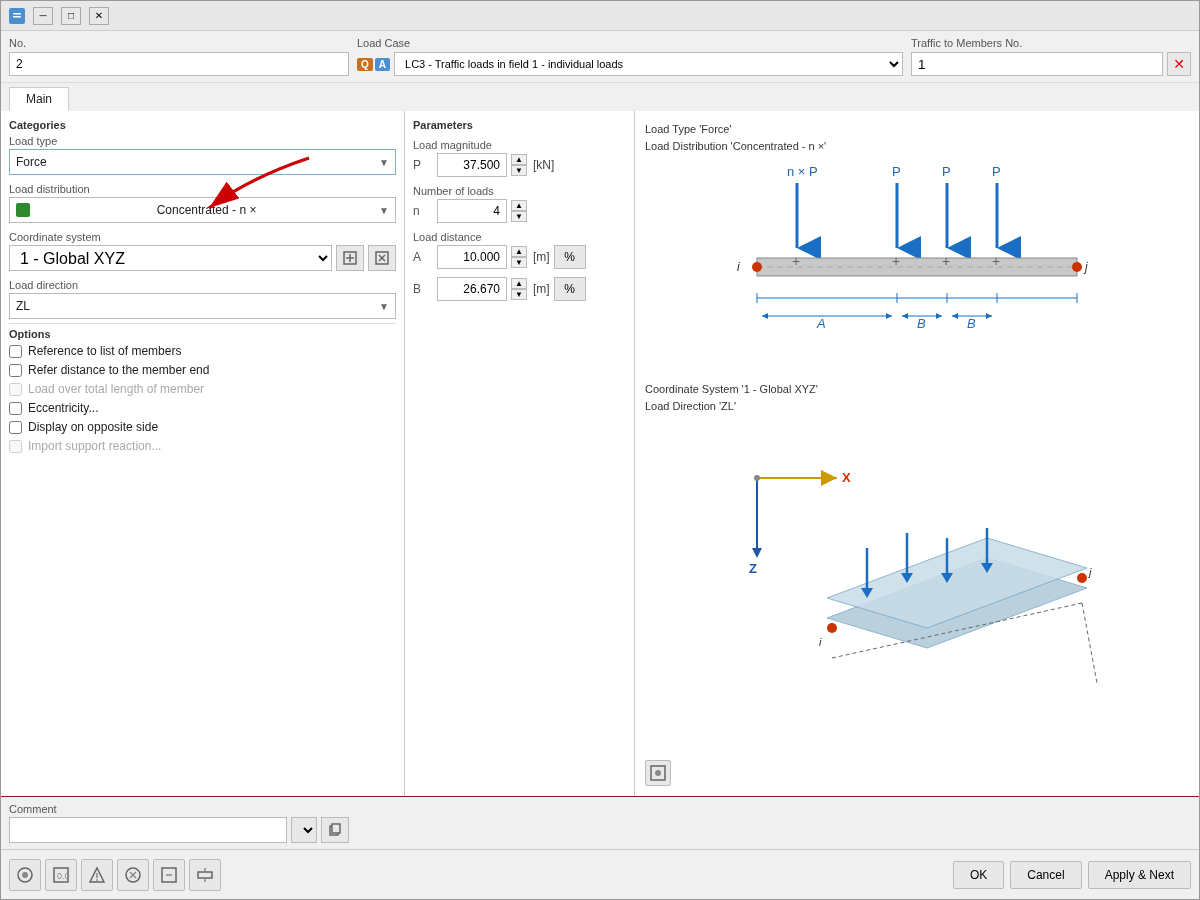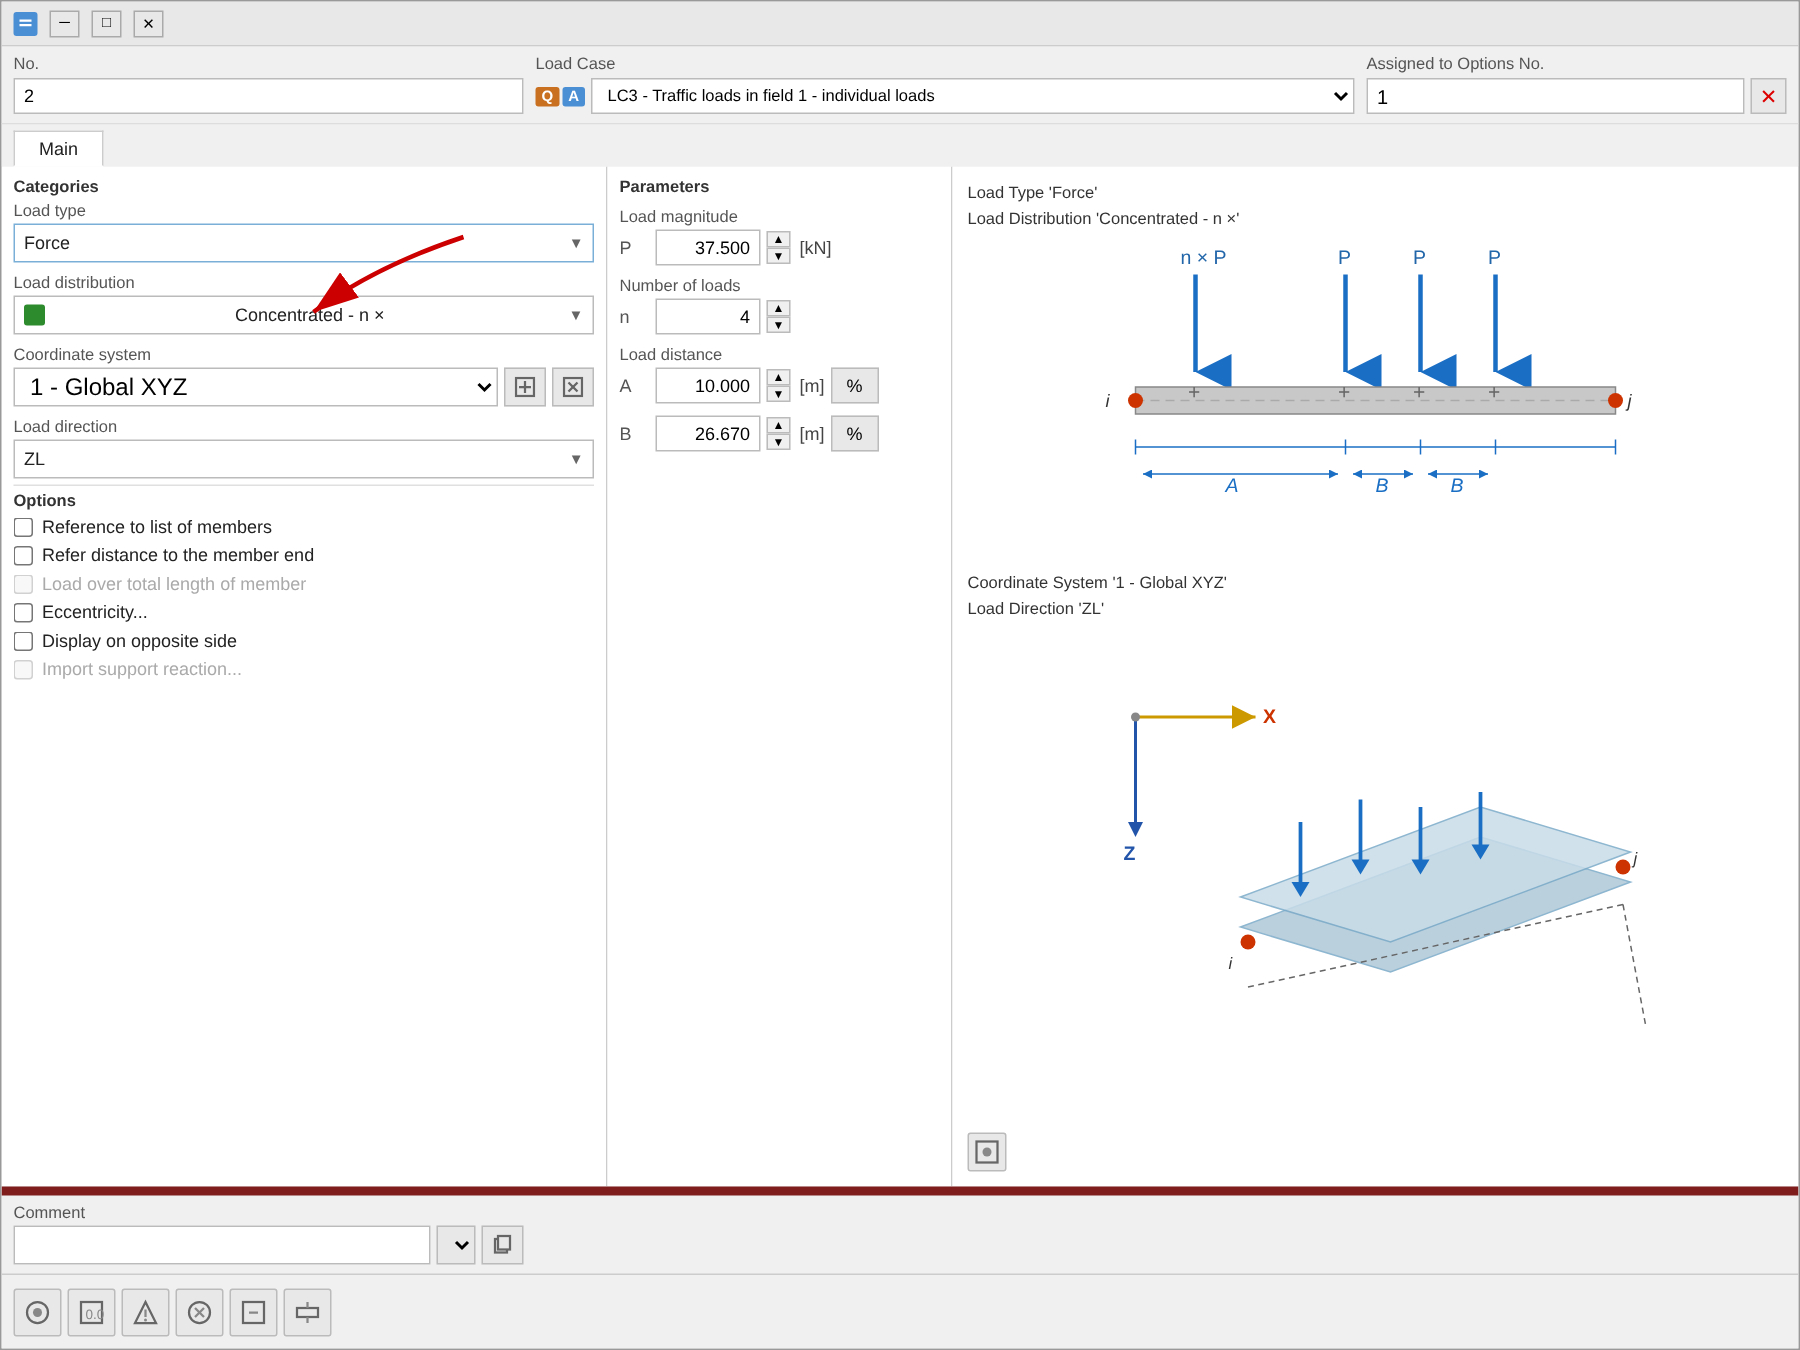--- a/index.html
+++ b/index.html
@@ -106,21 +106,21 @@
       <div class="header-label">Load Case</div>
       <div class="loadcase-row">
         <span class="loadcase-badge" style="background:#c87020;">Q</span>
         <span class="loadcase-badge" style="background:#4a8fd4; margin-left:-2px;">A</span>
         <select class="loadcase-select">
           <option>LC3 - Traffic loads in field 1 - individual loads</option>
         </select>
       </div>
     </div>
     <div class="header-group assigned-group">
-      <div class="header-label">Assigned to Options No.</div>
+      <div class="header-label">Traffic to Members No.</div>
       <div class="assigned-row">
         <input class="assigned-input" value="1" style="">
         <button class="assigned-btn">✕</button>
       </div>
     </div>
   </div>
 
   <div class="tab-row">
     <div class="tab active">Main</div>
   </div>
@@ -395,21 +395,21 @@
             <svg width="16" height="16" viewBox="0 0 16 16">
                 <rect x="1" y="1" width="14" height="14" fill="none" stroke="#666" stroke-width="1.5"></rect>
                 <circle cx="8" cy="8" r="3" fill="#888"></circle>
               </svg>
           </button>
         </div>
       </div>
     </div>
   </div>
 
-  <div style="display:flex; padding:6px 8px; border-top:6px solid #7f1d1d; background:#f0f0f0; gap:8px; align-items:flex-end;">
+  <div style="display:flex; padding:6px 8px; border-top:1px solid #7f1d1d; background:#f0f0f0; gap:8px; align-items:flex-end;">
     <div style="flex:0 0 340px;">
       <div class="field-label">Comment</div>
       <div style="display:flex; gap:4px;">
         <input style="flex: 1 1 0%; height: 26px; border: 1px solid rgb(187, 187, 187); background: white; padding: 2px 6px;">
         <select style="width:26px; height:26px; border:1px solid #bbb; background:#e8e8e8;"></select>
         <button style="width:28px; height:26px; border:1px solid #bbb; background:#e8e8e8; cursor:pointer;">
           <svg width="14" height="14" viewBox="0 0 14 14">
               <rect x="2" y="4" width="8" height="9" fill="none" stroke="#666" stroke-width="1.5"></rect>
               <rect x="4" y="2" width="8" height="9" fill="#e8e8e8" stroke="#666" stroke-width="1.5"></rect>
             </svg>
@@ -454,15 +454,20 @@
           </svg>
       </button>
       <button class="footer-btn">
         <svg width="18" height="18" viewBox="0 0 18 18">
             <rect x="2" y="6" width="14" height="6" fill="none" stroke="#666" stroke-width="1.5"></rect>
             <line x1="9" y1="2" x2="9" y2="6" stroke="#888" stroke-width="1.5"></line>
             <line x1="9" y1="12" x2="9" y2="16" stroke="#888" stroke-width="1.5"></line>
           </svg>
       </button>
     </div>
+    <div class="footer-actions">
+      <button class="action-btn">OK</button>
+      <button class="action-btn">Cancel</button>
+      <button class="action-btn">Apply &amp; Next</button>
+    </div>
   </div>
 
 </div>
 
 </body></html>

